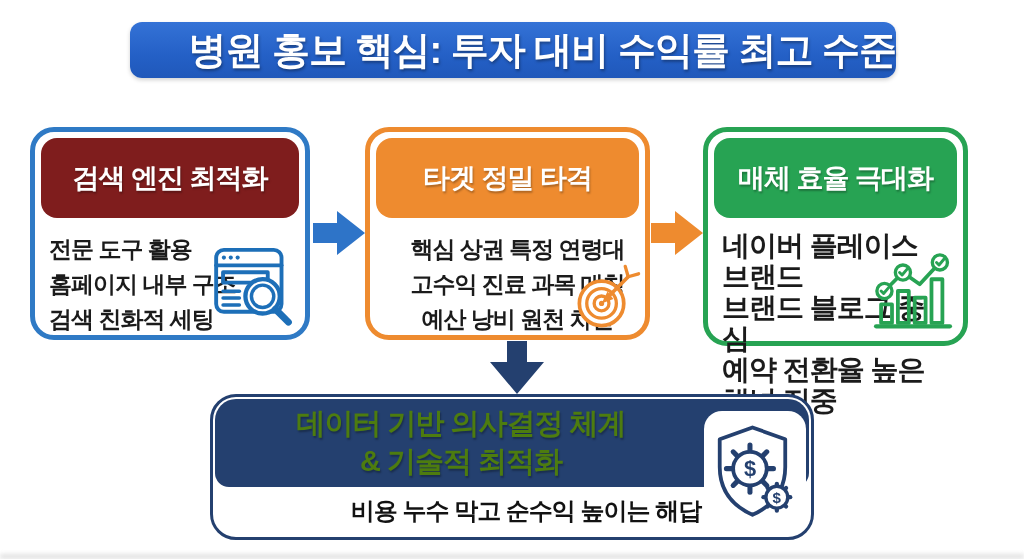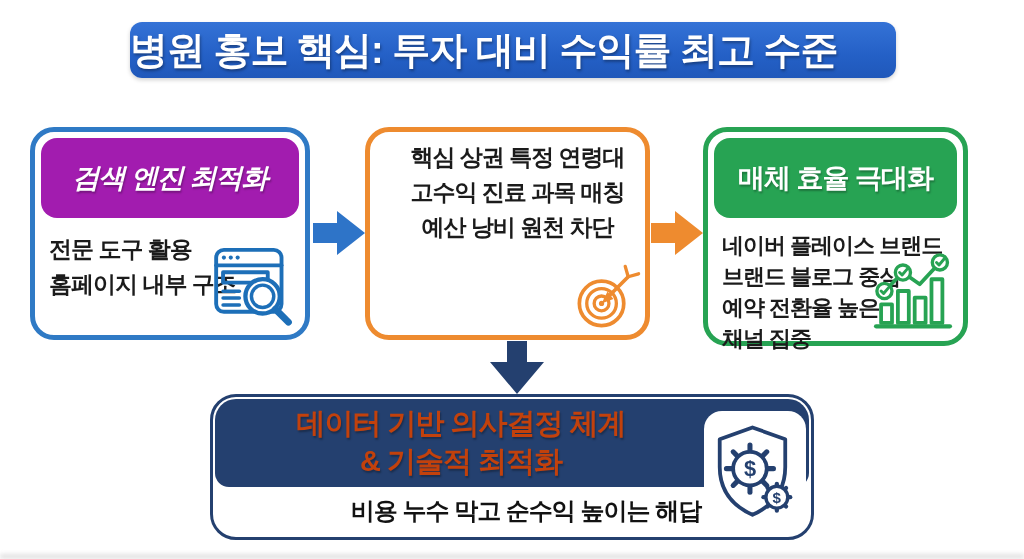--- a/index.html
+++ b/index.html
@@ -4,62 +4,62 @@
 <style>
   html,body{margin:0;padding:0;background:#fff;}
   #stage{
     position:relative;width:1024px;height:559px;background:#ffffff;overflow:hidden;
     font-family:"Liberation Sans", sans-serif;
   }
   
   .banner{
     position:absolute;left:130px;top:22px;width:766px;height:56px;
     background:linear-gradient(180deg,#3472d6 0%,#2460c6 60%,#2058ba 100%);
-    border-radius:12px;display:flex;align-items:center;justify-content:flex-start;
+    border-radius:12px;display:flex;align-items:center;justify-content:flex-end;
     box-shadow:0 2px 4px rgba(0,0,0,.18);
   }
   .banner-text{
     color:#fff;font-size:38px;font-weight:800;letter-spacing:-1px;white-space:nowrap;
     text-shadow:1px 2px 3px rgba(0,0,0,.35);
   }
   
   .box{position:absolute;background:#fff;border-radius:24px;box-sizing:border-box;}
   .box.blue{border:5px solid #2f7ac5;}
   .box.orange{border:5px solid #ee8b2f;}
   .box.green{border:5px solid #27a353;}
   .box-header{
     margin:6px;height:80px;border-radius:16px;display:flex;flex-direction:column;
     align-items:center;justify-content:center;color:#fff;font-weight:800;
     font-size:27px;line-height:36px;letter-spacing:-1px;
     text-shadow:1px 2px 2px rgba(0,0,0,.28);white-space:nowrap;
   }
-  .box-header.blue-bg{background:#a21caf;font-style:italic;}
+  .box-header.blue-bg{background:#7f1d1d;}
   .box-header.orange-bg{background:#ee8b2f;}
   .box-header.green-bg{background:#27a353;}
   .box-body{
     padding:8px 14px 0 14px;font-weight:700;color:#1b1b1b;letter-spacing:-1px;
   }
   .box-body.left{text-align:left;font-size:23px;line-height:35px;}
   .box-body.center{text-align:center;font-size:23px;line-height:35px;padding-left:34px;}
-  .box-body.tight{font-size:22px;line-height:31px;padding-top:6px;}
+  .box-body.tight{font-size:28px;line-height:31px;padding-top:6px;}
   .corner-icon{position:absolute;}
   
   .arrow{position:absolute;}
   
   .bottom-box{
     position:absolute;left:210px;top:394px;width:604px;height:146px;
     background:#fff;border:3px solid #24406f;border-radius:26px;box-sizing:border-box;
   }
   .bottom-navy{
     position:absolute;left:2px;right:2px;top:2px;height:88px;
     background:#24406f;border-radius:21px 21px 14px 14px;
   }
   .bottom-title{
     position:absolute;left:0;top:7px;width:496px;text-align:center;
-    color:#c2410c;font-weight:800;font-size:29px;line-height:38px;letter-spacing:-1px;
+    color:#4d7c0f;font-weight:800;font-size:29px;line-height:38px;letter-spacing:-1px;
     text-shadow:1px 2px 2px rgba(0,0,0,.3);white-space:nowrap;
   }
   .icon-panel{
     position:absolute;top:14px;right:5px;width:102px;height:121px;background:#fff;
     border-radius:18px;display:flex;align-items:center;justify-content:center;
   }
   .bottom-subtitle{
     position:absolute;left:0;right:0;bottom:10px;text-align:center;
     color:#121212;font-weight:800;font-size:24px;letter-spacing:-1px;white-space:nowrap;padding-left:28px;
   }
@@ -76,20 +76,21 @@
     <div class="banner-text">병원 홍보 핵심: 투자 대비 수익률 최고 수준</div>
   </div>
 
   <div class="box blue" style="left:30px;top:127px;width:280px;height:213px;">
     <div class="box-header blue-bg">
       <div>검색 엔진 최적화</div>
     </div>
     <div class="box-body left">
       <div>전문 도구 활용</div>
       <div>홈페이지 내부 구조</div>
+      <div>검색 친화적 세팅</div>
     </div>
     <svg class="corner-icon" style="right:8px;bottom:6px;" width="86" height="86" viewBox="0 0 100 100">
       <g fill="none" stroke="#1d6fb8" stroke-width="4.5" stroke-linecap="round" stroke-linejoin="round">
         <rect x="6" y="8" width="76" height="72" rx="9"></rect>
         <line x1="6" y1="26" x2="82" y2="26"></line>
         <circle cx="15" cy="17" r="2.4" fill="#1d6fb8" stroke="none"></circle>
         <circle cx="23" cy="17" r="2.4" fill="#1d6fb8" stroke="none"></circle>
         <circle cx="31" cy="17" r="2.4" fill="#1d6fb8" stroke="none"></circle>
         <rect x="14" y="34" width="52" height="12"></rect>
         <line x1="14" y1="56" x2="33" y2="56" stroke-width="4"></line>
@@ -100,20 +101,23 @@
         <line x1="75" y1="77" x2="90" y2="92" stroke-width="8"></line>
       </g>
     </svg>
   </div>
 
   <svg class="arrow" style="left:313px;top:207px;" width="52" height="52" viewBox="0 0 52 52">
     <path d="M0 16 H24 V4 L52 26 L24 48 V36 H0 Z" fill="#2e74c8"></path>
   </svg>
 
   <div class="box orange" style="left:365px;top:127px;width:285px;height:213px;">
+    <div class="box-header orange-bg">
+      <div>타겟 정밀 타격</div>
+    </div>
     <div class="box-body center">
       <div>핵심 상권 특정 연령대</div>
       <div>고수익 진료 과목 매칭</div>
       <div>예산 낭비 원천 차단</div>
     </div>
     <svg class="corner-icon" style="right:2px;bottom:2px;" width="74" height="74" viewBox="0 0 100 100">
       <g fill="none" stroke="#ee8b2f" stroke-width="4.5" stroke-linecap="round" stroke-linejoin="round">
         <circle cx="44" cy="60" r="30" fill="#ffffff" stroke-width="5"></circle>
         <circle cx="44" cy="60" r="20"></circle>
         <circle cx="44" cy="60" r="10"></circle>

